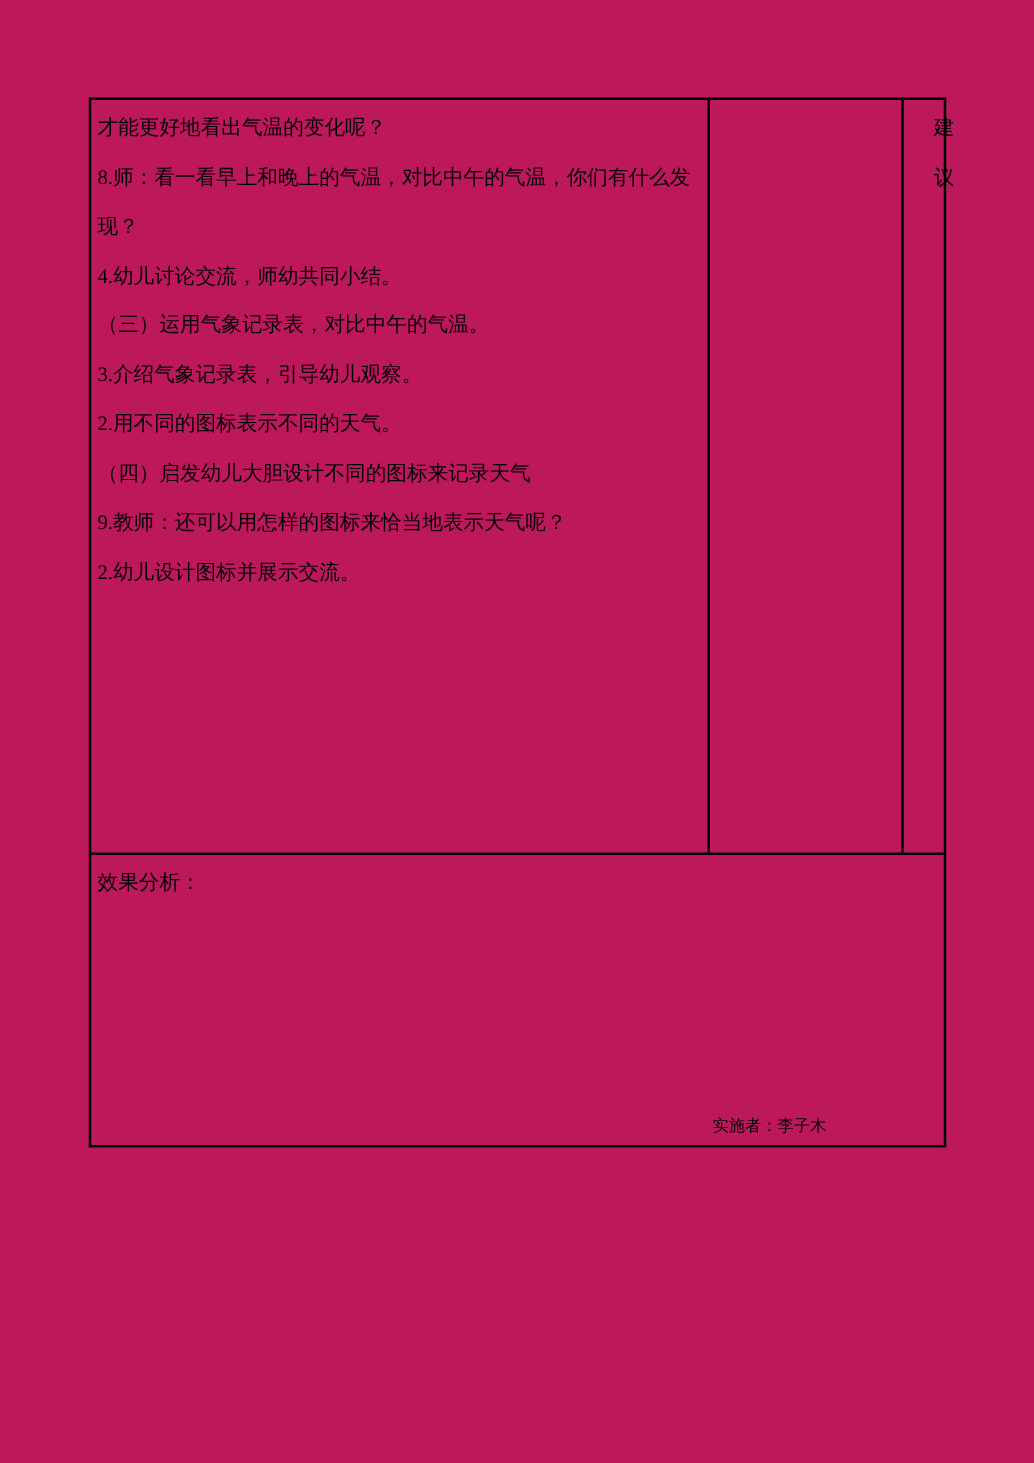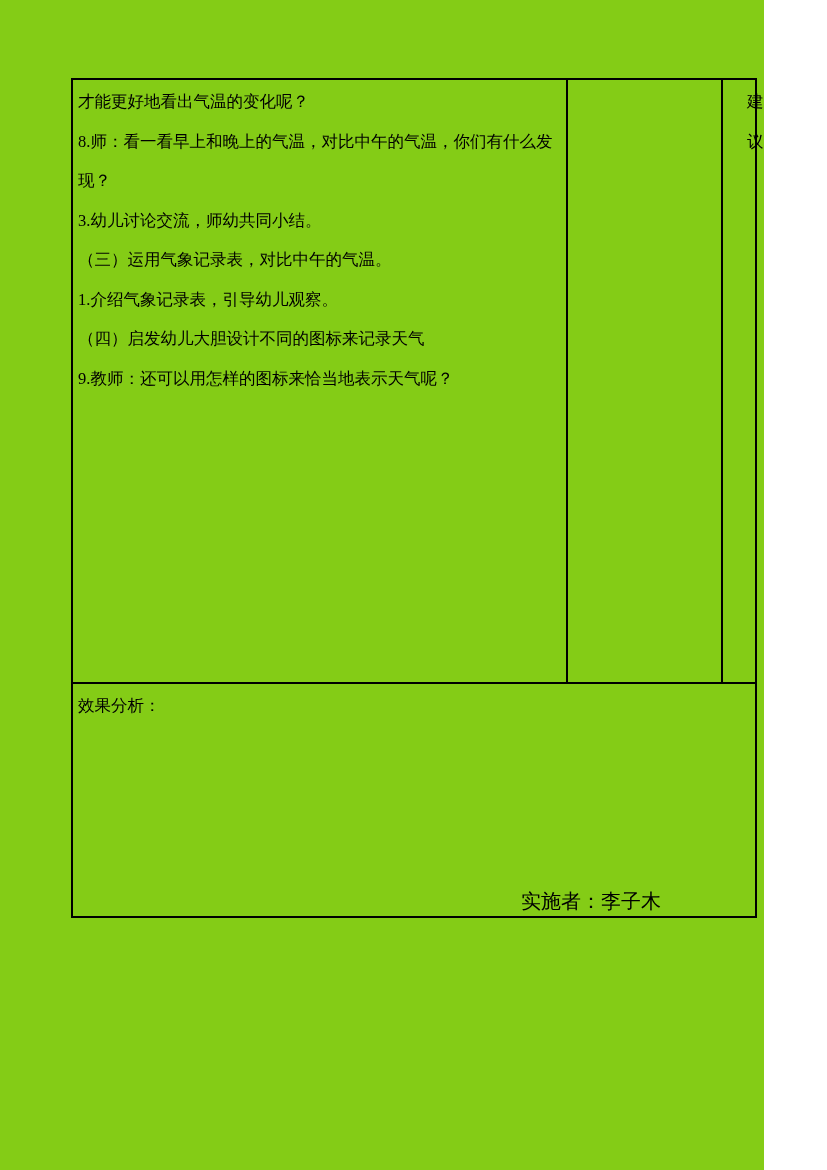--- a/index.html
+++ b/index.html
@@ -2,23 +2,23 @@
 <html><head>
 <meta charset="utf-8">
 <style>
   html, body {
     margin: 0;
     padding: 0;
     background: #ffffff;
   }
   .page {
     position: relative;
-    width: 764px;
+    width: 827px;
     height: 1170px;
-    background: #84cc16;
+    background: #be185d;
     color: #000000;
     font-family: "Liberation Serif", "DejaVu Serif", serif;
     overflow: hidden;
   }
   .doc-table {
     position: absolute;
     left: 71px;
     top: 78px;
     width: 686px;
     height: 840px;
@@ -71,42 +71,44 @@
     left: 5px;
     top: 2px;
     font-size: 16.5px;
     line-height: 39.5px;
     white-space: nowrap;
   }
   .implementer-label {
     position: absolute;
     right: 94px;
     bottom: 4px;
-    font-size: 20px;
+    font-size: 13px;
     line-height: 18px;
     white-space: nowrap;
   }
 </style>
 </head>
 <body>
 
 <div class="page">
   <div class="doc-table">
 
     <div class="row-activity">
 
       <div class="cell cell-activity">
         <p class="step-line">才能更好地看出气温的变化呢？</p>
         <p class="step-line">8.师：看一看早上和晚上的气温，对比中午的气温，你们有什么发</p>
         <p class="step-line">现？</p>
-        <p class="step-line">3.幼儿讨论交流，师幼共同小结。</p>
+        <p class="step-line">4.幼儿讨论交流，师幼共同小结。</p>
         <p class="step-line">（三）运用气象记录表，对比中午的气温。</p>
-        <p class="step-line">1.介绍气象记录表，引导幼儿观察。</p>
+        <p class="step-line">3.介绍气象记录表，引导幼儿观察。</p>
+        <p class="step-line">2.用不同的图标表示不同的天气。</p>
         <p class="step-line">（四）启发幼儿大胆设计不同的图标来记录天气</p>
         <p class="step-line">9.教师：还可以用怎样的图标来恰当地表示天气呢？</p>
+        <p class="step-line">2.幼儿设计图标并展示交流。</p>
       </div>
 
       <div class="cell cell-middle"></div>
 
       <div class="cell cell-suggestion">
         <span>建议</span>
       </div>
 
     </div>
 

